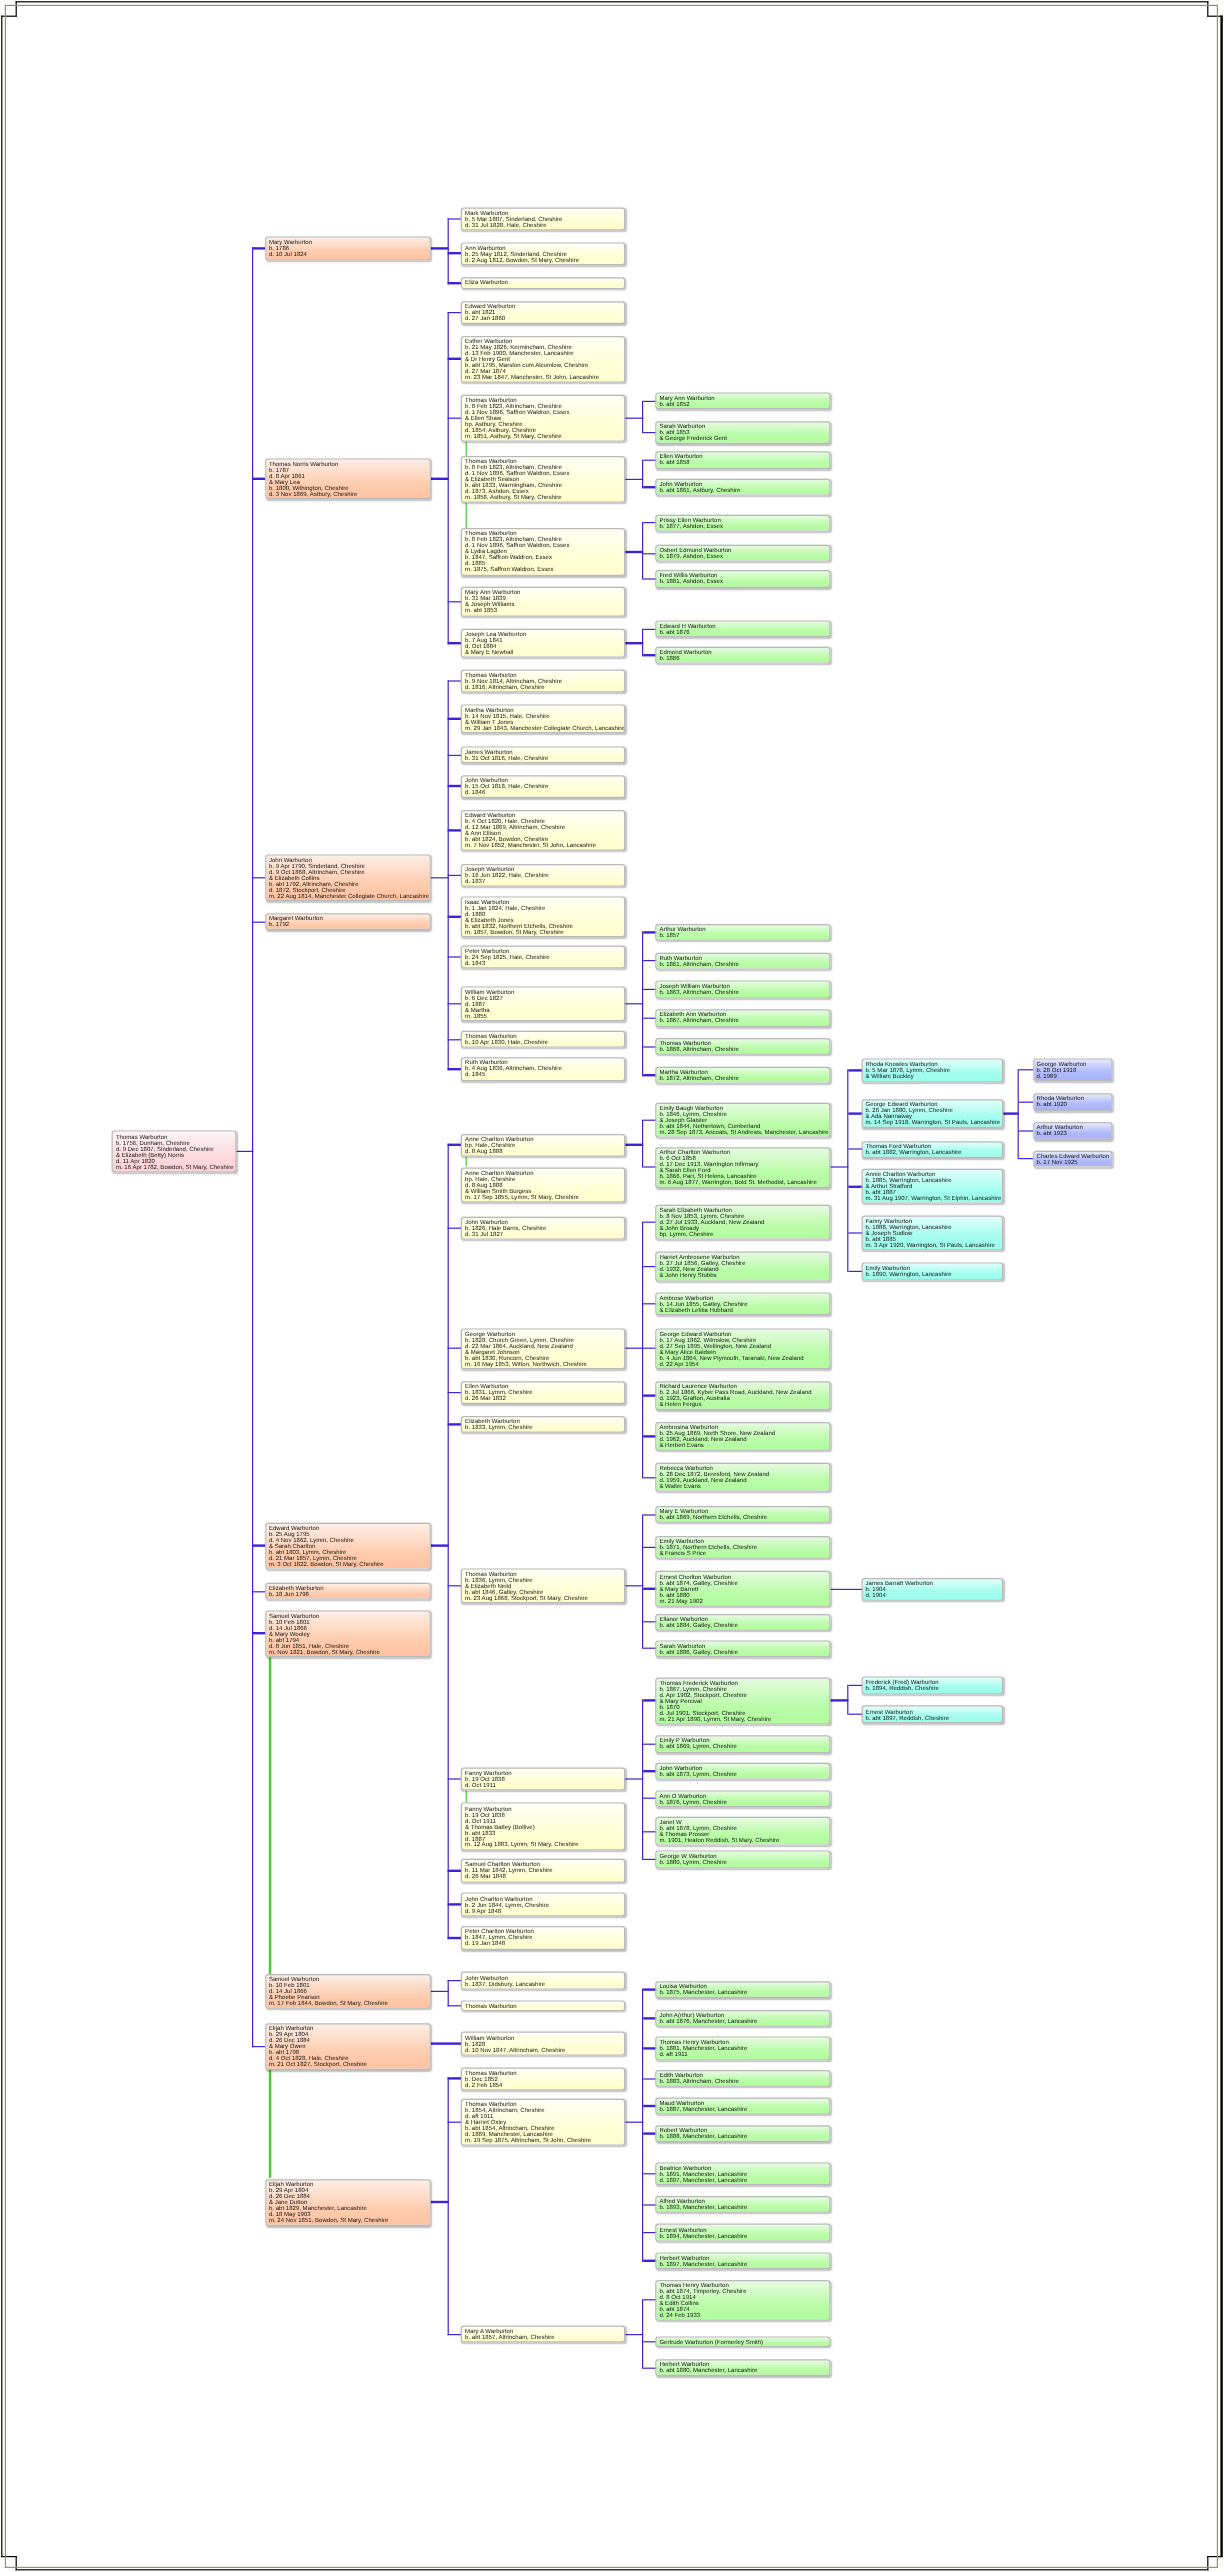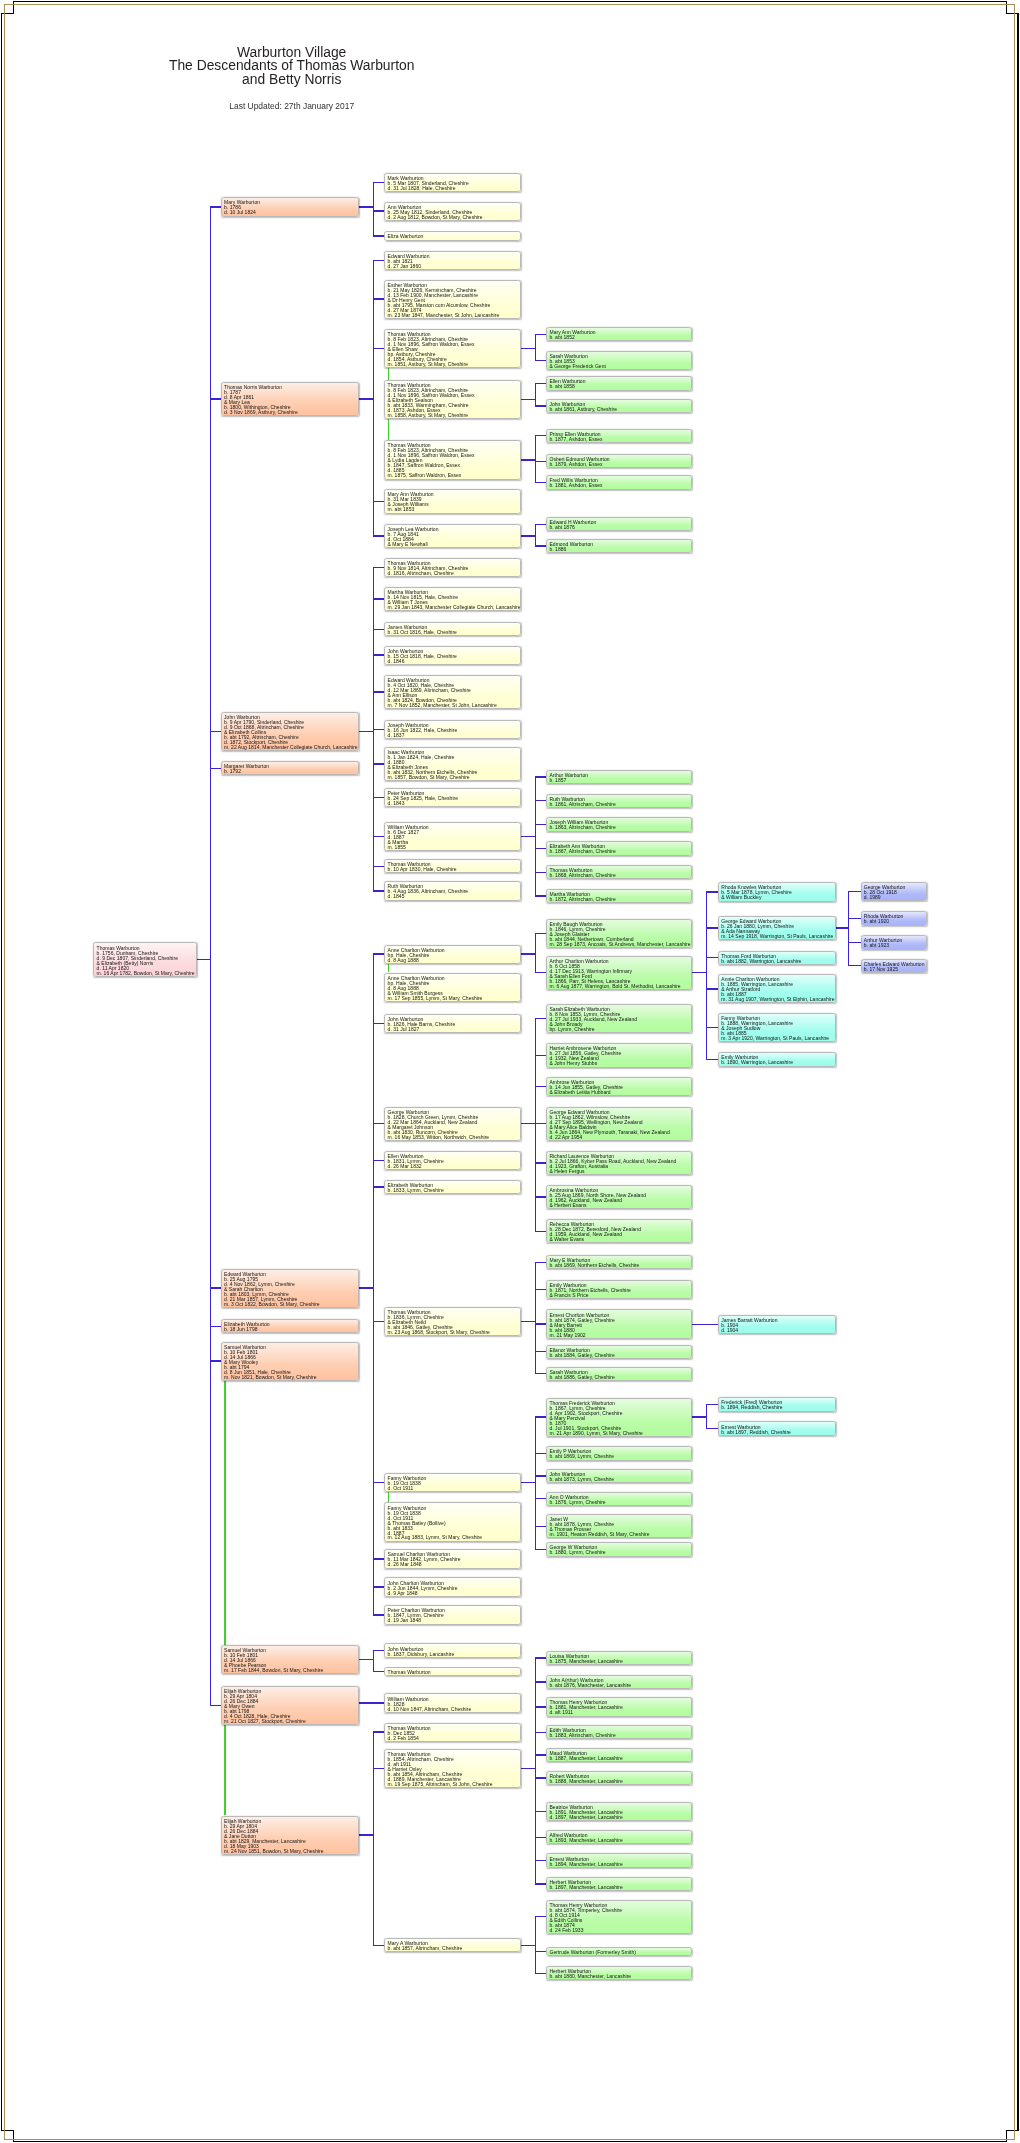--- a/index.html
+++ b/index.html
@@ -39,26 +39,20 @@
 <div class="frm" style="left:1005.5px;top:13.0px;width:13.2px;height:1.3px"></div>
 <div class="frm" style="left:1005.5px;top:1.1px;width:1.3px;height:13.2px"></div>
 <div class="frm" style="left:1.1px;top:2130.2px;width:13.2px;height:1.3px"></div>
 <div class="frm" style="left:13.0px;top:2130.2px;width:1.3px;height:12.1px"></div>
 <div class="frm" style="left:1005.5px;top:2130.2px;width:13.2px;height:1.3px"></div>
 <div class="frm" style="left:1005.5px;top:2130.2px;width:1.3px;height:12.1px"></div>
 <div class="frmg" style="left:4.3px;top:4.3px;width:1010.6px;height:1.2px"></div>
 <div class="frmg" style="left:4.3px;top:2139.2px;width:1010.6px;height:1.2px"></div>
 <div class="frmg" style="left:4.3px;top:4.3px;width:1.2px;height:2136.1px"></div>
 <div class="frmg" style="left:1013.7px;top:4.3px;width:1.2px;height:2136.1px"></div>
-<div id="title" style="top:45.5px">
- <div class="t-l">Warburton Village</div>
- <div class="t-l">The Descendants of Thomas Warburton</div>
- <div class="t-l">and Betty Norris</div>
- <div class="t-u">Last Updated: 27th January 2017</div>
-</div>
 <div class="ln" style="left:209.52px;top:206.29px;width:1.35px;height:1500.01px"></div>
 <div class="ln" style="left:196.80px;top:958.86px;width:14.08px;height:1.35px"></div>
 <div class="ln" style="left:210.20px;top:206.29px;width:11.28px;height:1.35px"></div>
 <div class="ln" style="left:210.20px;top:398.36px;width:11.28px;height:1.35px"></div>
 <div class="ln" style="left:210.20px;top:730.95px;width:11.28px;height:1.35px"></div>
 <div class="ln" style="left:210.20px;top:767.50px;width:11.28px;height:1.35px"></div>
 <div class="ln" style="left:210.20px;top:1287.45px;width:11.28px;height:1.35px"></div>
 <div class="ln" style="left:210.20px;top:1325.50px;width:11.28px;height:1.35px"></div>
 <div class="ln" style="left:210.20px;top:1360.45px;width:11.28px;height:1.35px"></div>
 <div class="ln" style="left:210.20px;top:1704.95px;width:11.28px;height:1.35px"></div>

